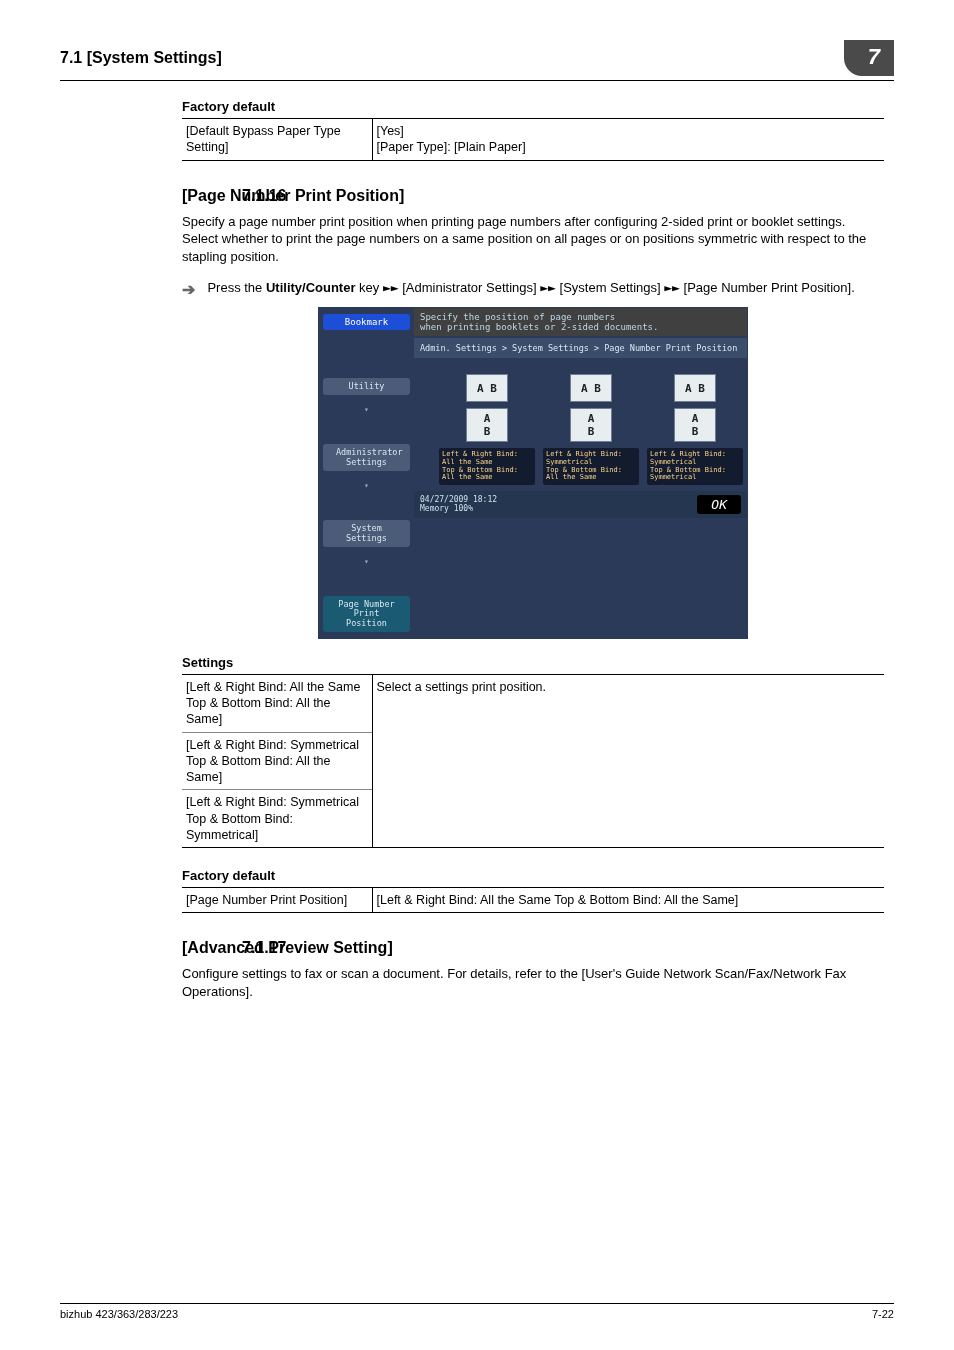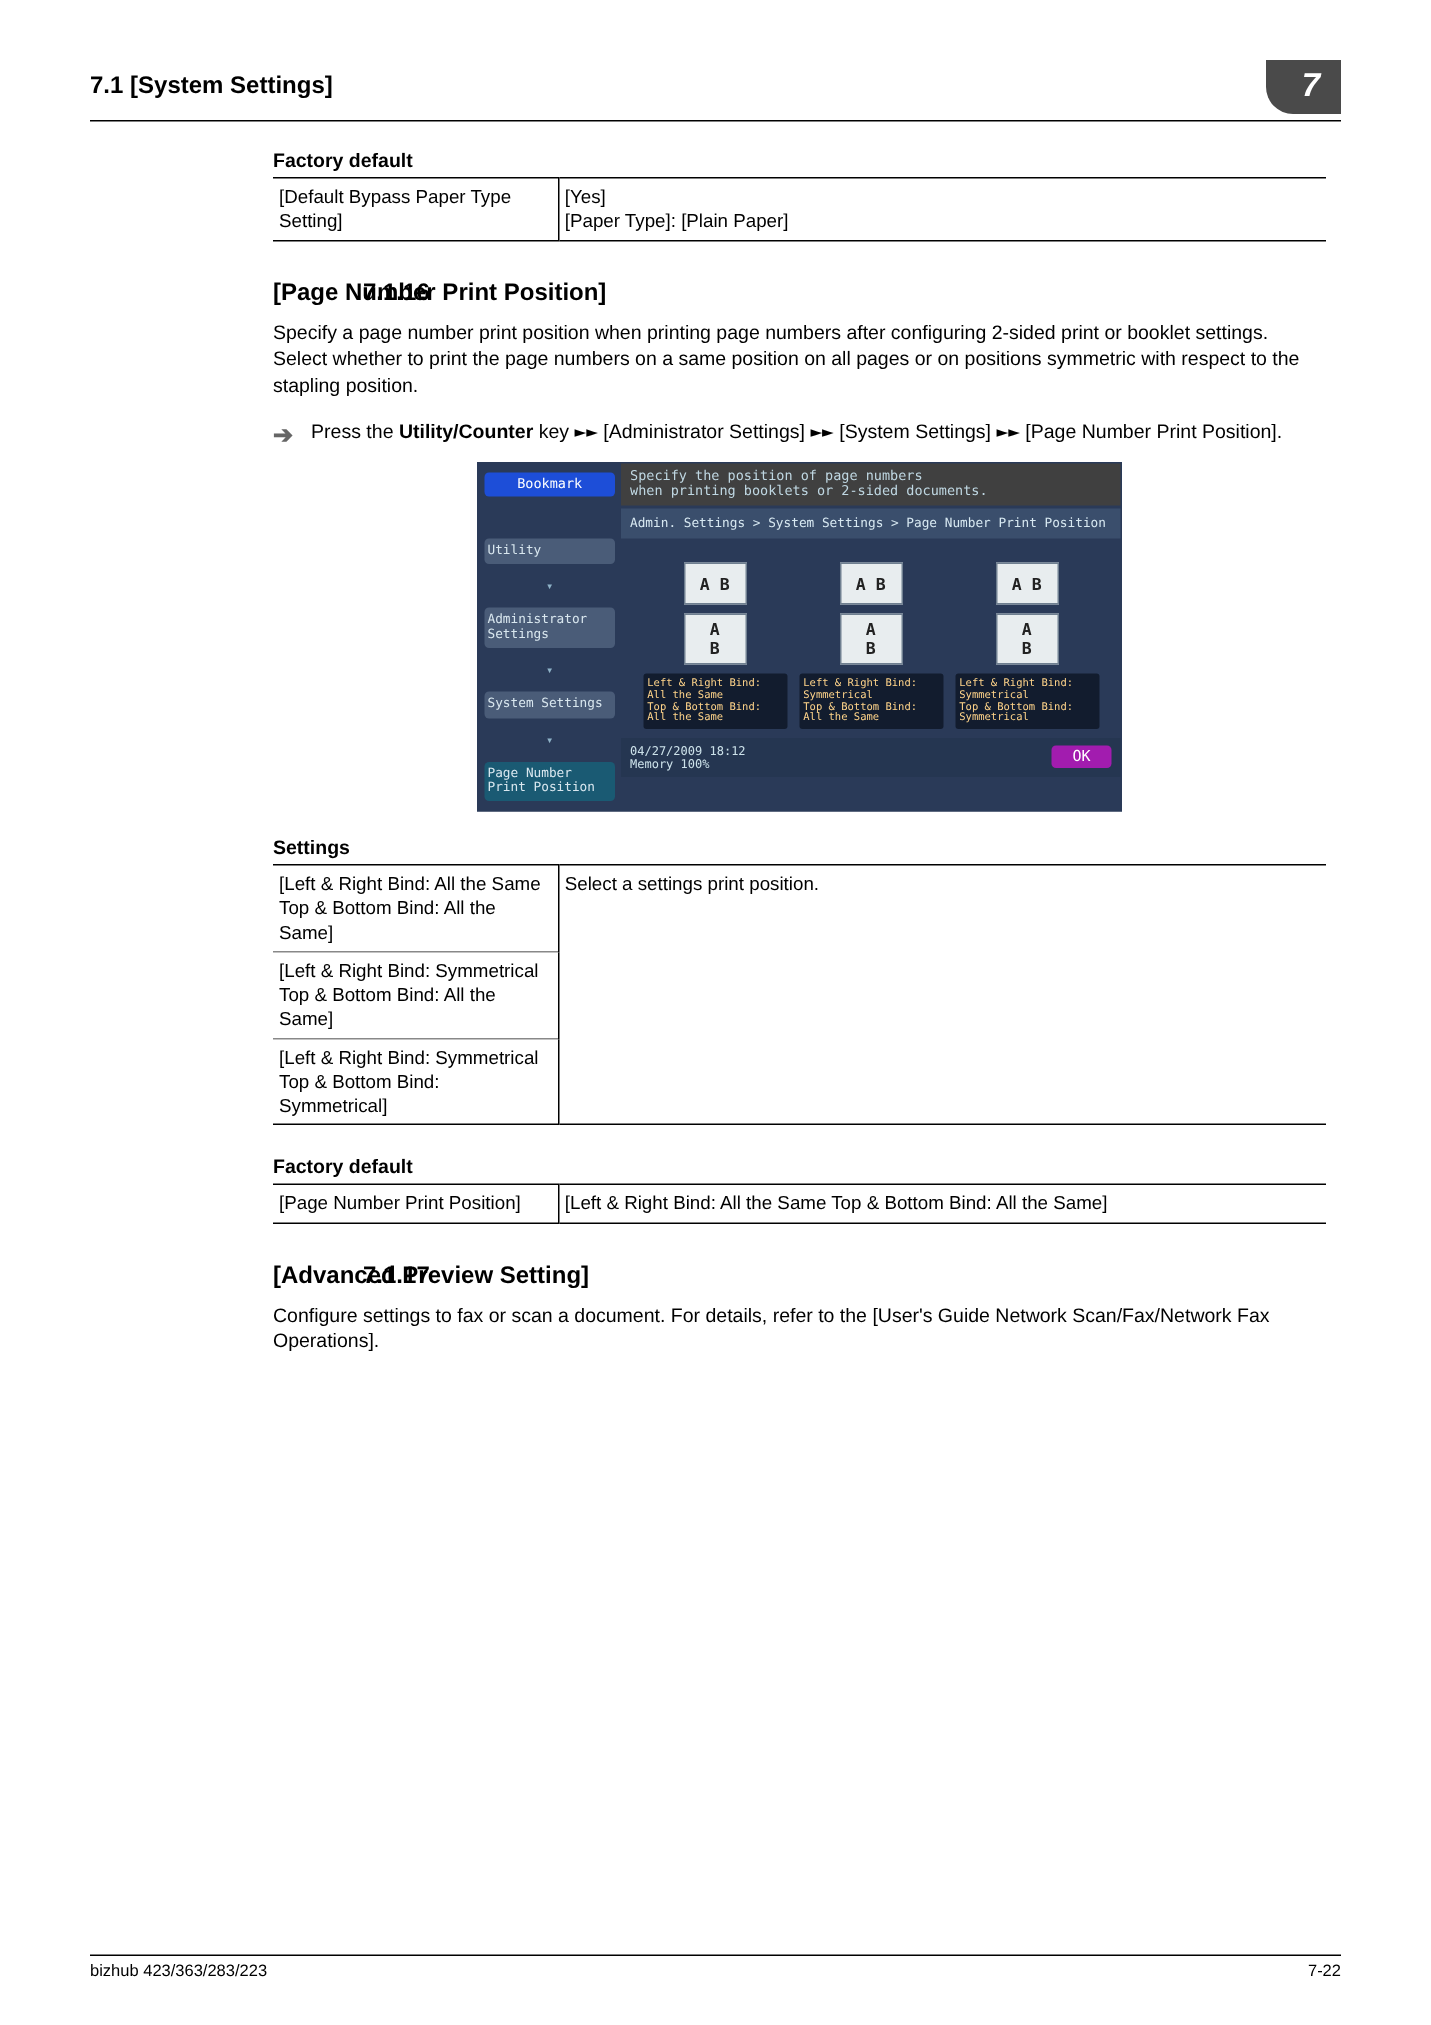--- a/index.html
+++ b/index.html
@@ -89,36 +89,36 @@
       border: 1px solid #2a3a58;
     }
     .ui-top { display: flex; }
     .ui-left-col { width: 95px; padding: 6px 4px 6px 4px; display:flex; flex-direction:column; gap:10px; }
     .ui-right-col { flex: 1; }
     .bookmark {
       background: #1d4ed8; color: #fff; text-align:center;
       padding: 3px 0; border-radius: 3px; font-size: 9px;
     }
     .nav-btn {
-      background: #4a5c78; color:#d9e7ef; 
-      padding: 4px 2px; border-radius:3px; font-size:8.5px; line-height:1.1;
+      background: #4a5c78; color:#d9e7ef; text-align:center;
+      padding: 4px 13px; border-radius:3px; font-size:8.5px; line-height:1.1;margin-top:20px;
     }
     .nav-btn.active { background:#1a5a73; }
     .nav-arrow { text-align:center; color:#8fb3c8; font-size:8px; }
     .ui-instr { background:#404040; padding:4px 6px; color:#bfd7e2; }
     .ui-crumb { background:#3a4e6c; padding:5px 6px; color:#d7e8f1; font-size:8.5px; margin-top:2px;}
-    .opts { display:flex; justify-content:center; padding:14px 4px 6px; gap:8px; }
+    .opts { display:flex; justify-content:flex-end; padding:14px 4px 6px; gap:8px; }
     .opt { width: 96px; text-align:center; }
     .opt-icon { width:42px; height:28px; margin:2px auto 6px; background:#e8edef; border:1px solid #6f7f90; display:flex; align-items:center; justify-content:center; font-size:11px; color:#222; font-weight:bold; }
     .opt-label {
       background:#121c2e; padding:3px; font-size:7px; line-height:1.1;
       color:#ffd48a; border-radius:2px; text-align:left; white-space:pre-line;
     }
     .ui-status { display:flex; justify-content:space-between; padding:4px 6px; background:#253651; font-size:8px; align-items:center;}
-    .ok-btn { background:#a21caf; color:#fff; padding:2px 14px; border-radius:3px; font-size:10px; }
+    .ok-btn { background:#000000; color:#fff; padding:2px 14px; border-radius:3px; font-size:13px;font-style:italic; }
 
     .footer {
       position: absolute;
       bottom: 30px;
       left: 60px;
       right: 60px;
       border-top: 1px solid #000;
       display: flex;
       justify-content: space-between;
       font-size: 11px;

